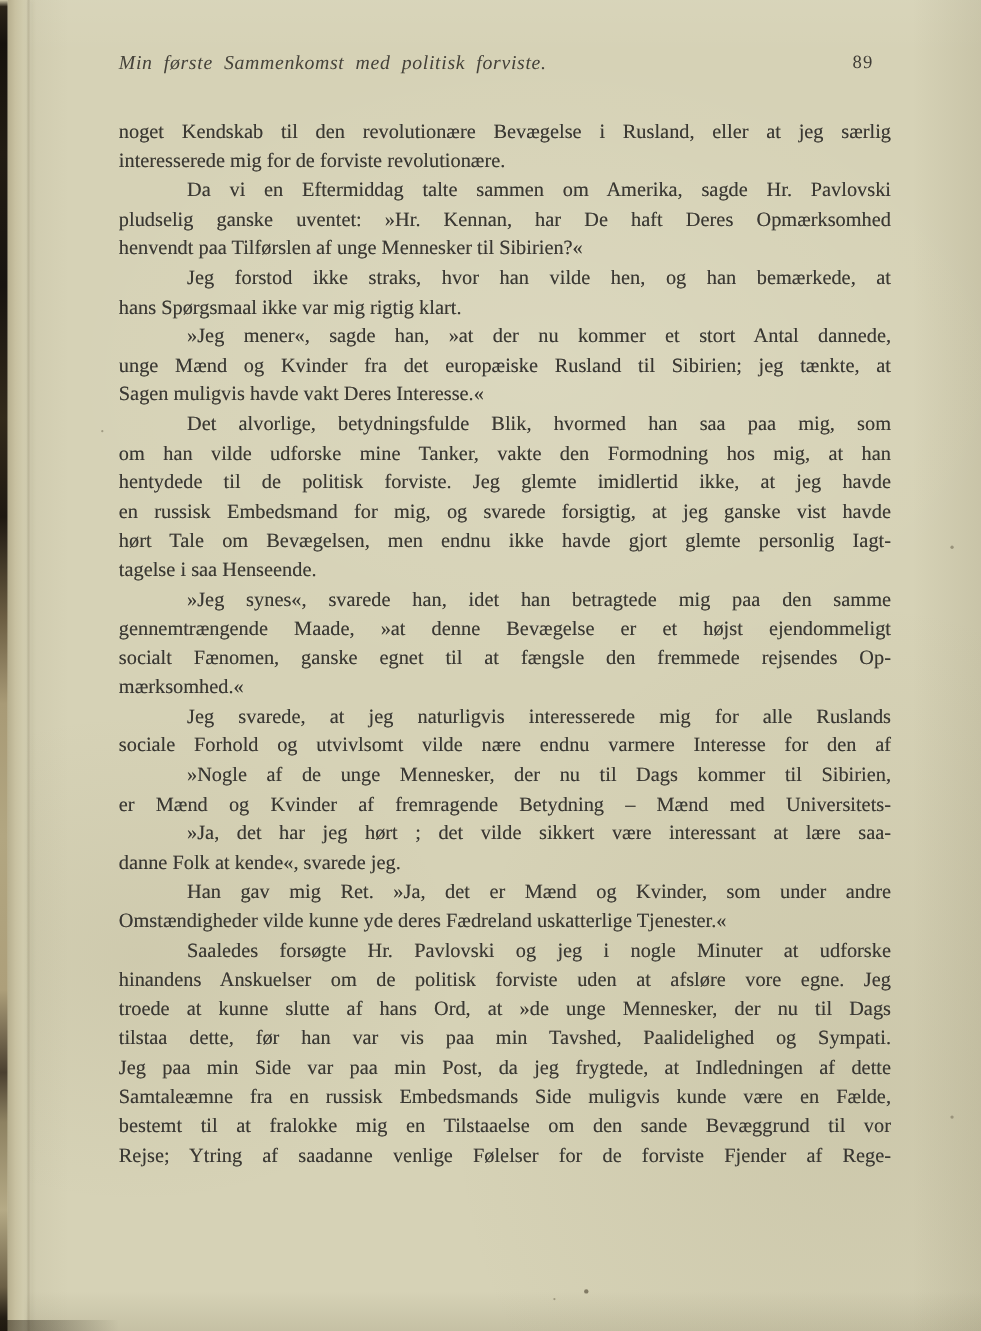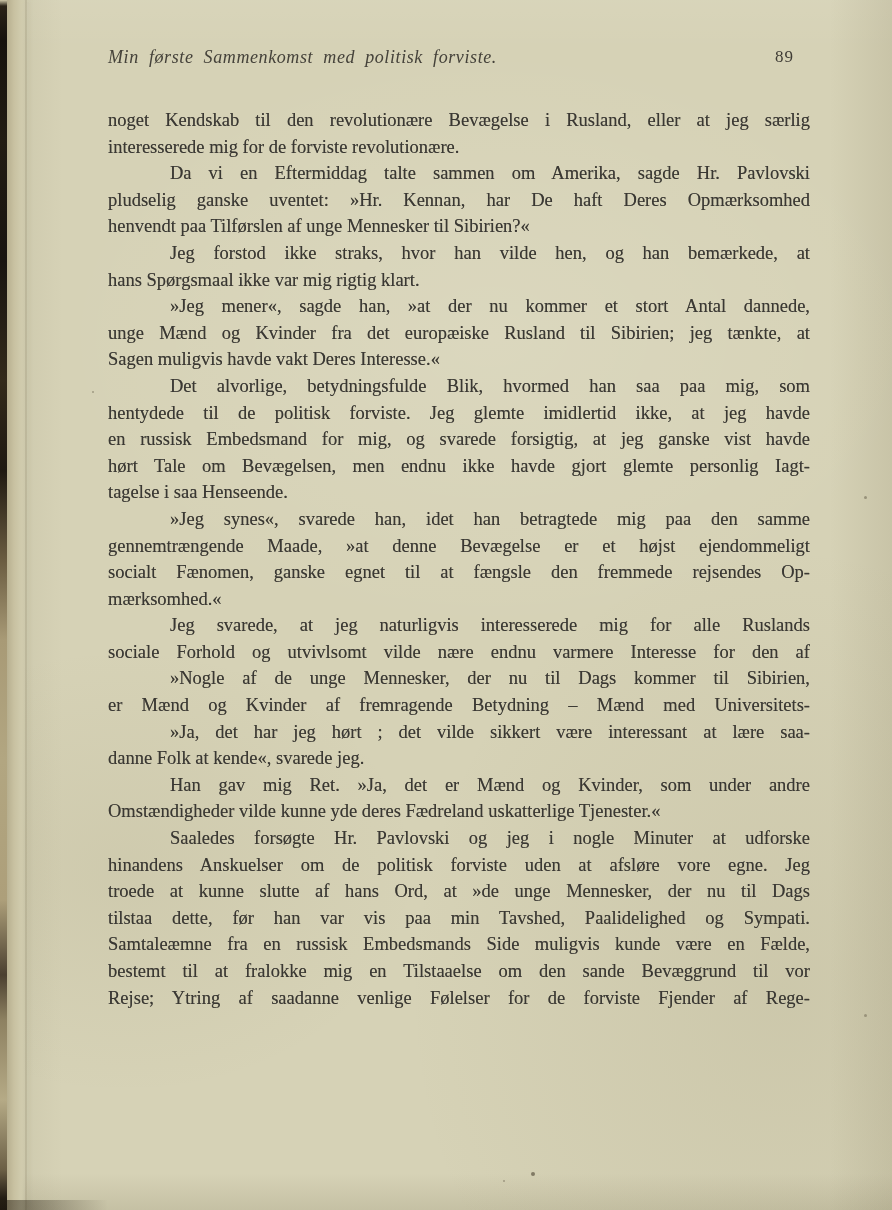--- a/index.html
+++ b/index.html
@@ -110,40 +110,42 @@
       <div class="line">interesserede mig for de forviste revolutionære.</div>
       <div class="line indent j">Da vi en Eftermiddag talte sammen om Amerika, sagde Hr. Pavlovski</div>
       <div class="line j">pludselig ganske uventet: »Hr. Kennan, har De haft Deres Opmærksomhed</div>
       <div class="line">henvendt paa Tilførslen af unge Mennesker til Sibirien?«</div>
       <div class="line indent j">Jeg forstod ikke straks, hvor han vilde hen, og han bemærkede, at</div>
       <div class="line">hans Spørgsmaal ikke var mig rigtig klart.</div>
       <div class="line indent j">»Jeg mener«, sagde han, »at der nu kommer et stort Antal dannede,</div>
       <div class="line j">unge Mænd og Kvinder fra det europæiske Rusland til Sibirien; jeg tænkte, at</div>
       <div class="line">Sagen muligvis havde vakt Deres Interesse.«</div>
       <div class="line indent j">Det alvorlige, betydningsfulde Blik, hvormed han saa paa mig, som</div>
+      <div class="line j">om han vilde udforske mine Tanker, vakte den Formodning hos mig, at han</div>
       <div class="line j">hentydede til de politisk forviste. Jeg glemte imidlertid ikke, at jeg havde</div>
       <div class="line j">en russisk Embedsmand for mig, og svarede forsigtig, at jeg ganske vist havde</div>
       <div class="line j">hørt Tale om Bevægelsen, men endnu ikke havde gjort glemte personlig Iagt-</div>
       <div class="line">tagelse i saa Henseende.</div>
       <div class="line indent j">»Jeg synes«, svarede han, idet han betragtede mig paa den samme</div>
       <div class="line j">gennemtrængende Maade, »at denne Bevægelse er et højst ejendommeligt</div>
       <div class="line j">socialt Fænomen, ganske egnet til at fængsle den fremmede rejsendes Op-</div>
       <div class="line">mærksomhed.«</div>
       <div class="line indent j">Jeg svarede, at jeg naturligvis interesserede mig for alle Ruslands</div>
       <div class="line j">sociale Forhold og utvivlsomt vilde nære endnu varmere Interesse for den af</div>
       <div class="line indent j">»Nogle af de unge Mennesker, der nu til Dags kommer til Sibirien,</div>
       <div class="line j">er Mænd og Kvinder af fremragende Betydning – Mænd med Universitets-</div>
       <div class="line indent j">»Ja, det har jeg hørt ; det vilde sikkert være interessant at lære saa-</div>
       <div class="line">danne Folk at kende«, svarede jeg.</div>
       <div class="line indent j">Han gav mig Ret. »Ja, det er Mænd og Kvinder, som under andre</div>
       <div class="line">Omstændigheder vilde kunne yde deres Fædreland uskatterlige Tjenester.«</div>
       <div class="line indent j">Saaledes forsøgte Hr. Pavlovski og jeg i nogle Minuter at udforske</div>
       <div class="line j">hinandens Anskuelser om de politisk forviste uden at afsløre vore egne. Jeg</div>
       <div class="line j">troede at kunne slutte af hans Ord, at »de unge Mennesker, der nu til Dags</div>
       <div class="line j">tilstaa dette, før han var vis paa min Tavshed, Paalidelighed og Sympati.</div>
+      <div class="line j">Jeg paa min Side var paa min Post, da jeg frygtede, at Indledningen af dette</div>
       <div class="line j">Samtaleæmne fra en russisk Embedsmands Side muligvis kunde være en Fælde,</div>
       <div class="line j">bestemt til at fralokke mig en Tilstaaelse om den sande Bevæggrund til vor</div>
       <div class="line j">Rejse; Ytring af saadanne venlige Følelser for de forviste Fjender af Rege-</div>
     </div>
 
   <div class="speck s1"></div>
   <div class="speck s2"></div>
   <div class="speck s3"></div>
   <div class="speck s4"></div>
   <div class="speck s5"></div>

